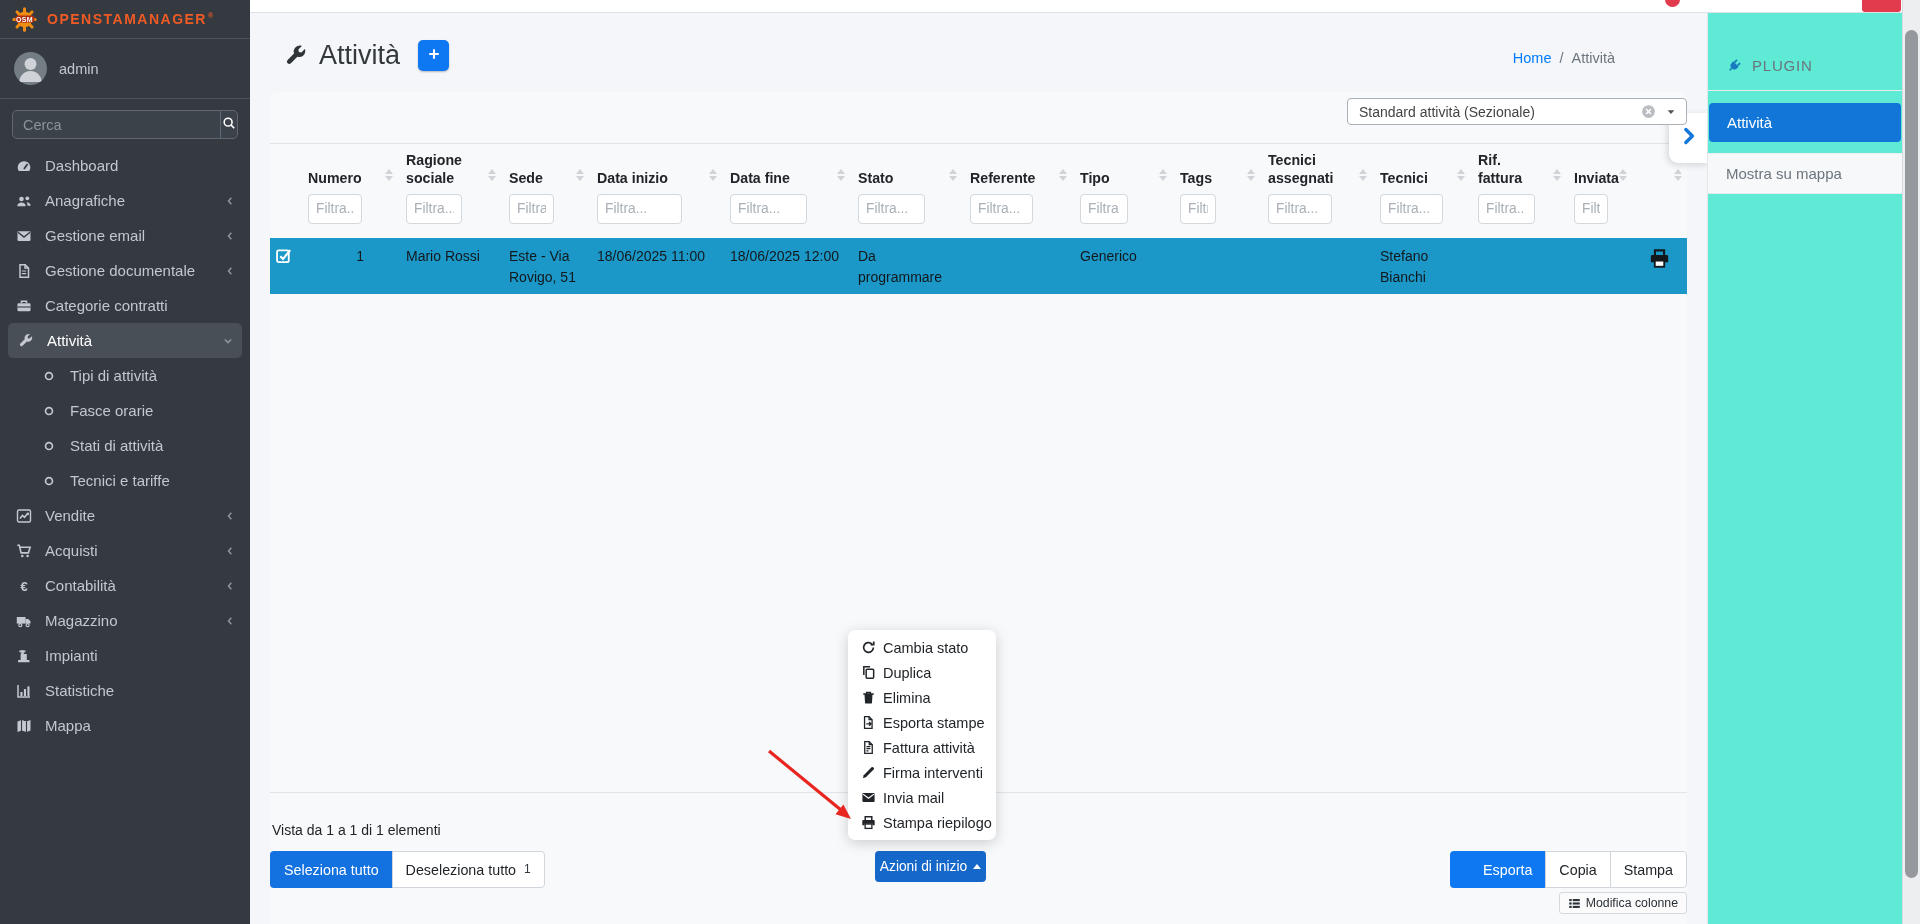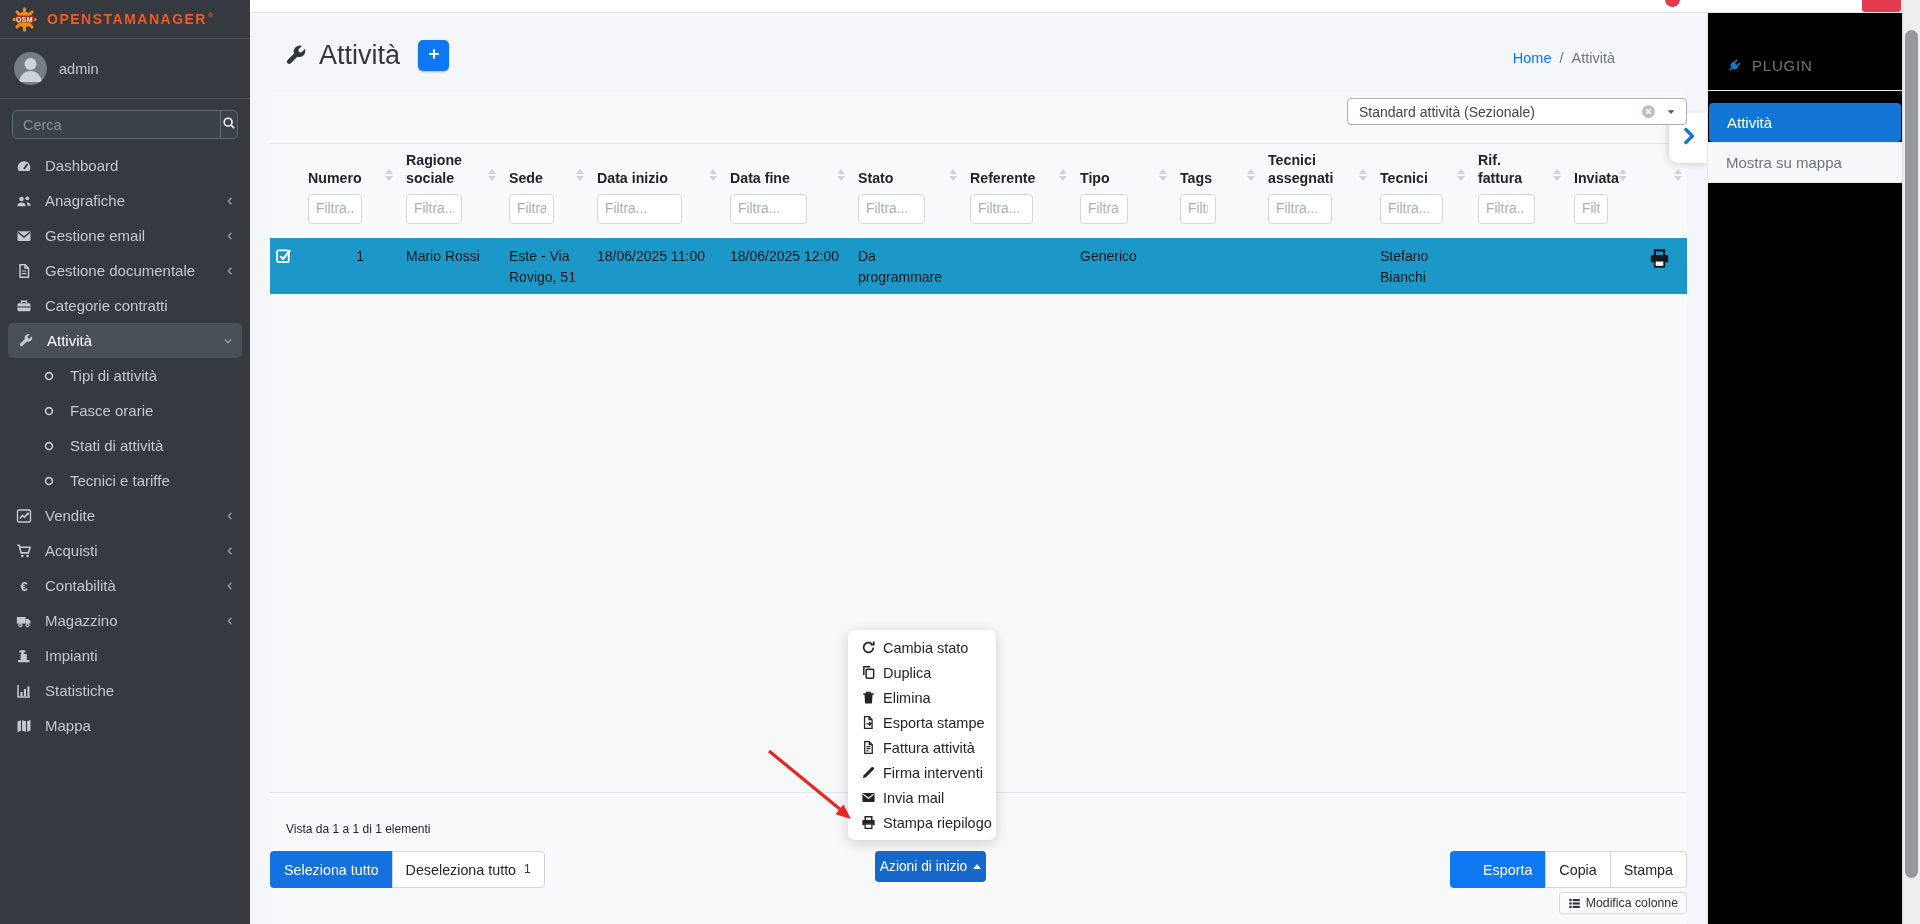--- a/index.html
+++ b/index.html
@@ -67,21 +67,21 @@
   .sort .up { border-bottom:5px solid #d0d4d8; }
   .sort .dn { border-top:5px solid #d0d4d8; }
   tr.sel-row { background:var(--sel-row); height:56px; cursor:pointer; }
   tr.sel-row td { font-size:14px; color:#13181c; padding:8px 8px 6px; vertical-align:top; line-height:1.5; }
   td.num-cell { text-align:right; padding-right:34px !important; }
   td.check-cell { padding:9px 0 0 6px !important; }
   td.print-cell { text-align:center; padding-top:10px !important; color:#0b0e10; }
   .row-check { cursor:pointer; }
 
   .footer-divider { position:absolute; left:0; right:0; top:700px; border-top:1px solid #e1e5e9; }
-  .footer-info { position:absolute; left:2px; top:730px; font-size:12px; color:#212529;margin-left:14px; }
+  .footer-info { position:absolute; left:2px; top:730px; font-size:14px; color:#212529; }
   .btn { height:37px; font-size:14.3px; border-radius:4px; border:1px solid transparent; display:inline-flex; align-items:center; padding:0 13px; cursor:pointer; font-family:inherit; white-space:nowrap; }
   .btn-blue { background:var(--primary); color:#fff; }
   .btn-bluer { background:var(--primary2); color:#fff;padding-left:32px; }
   .btn-white { background:#fff; border-color:#d0d6db; color:#212529; }
   .grp-left { position:absolute; left:0; top:759px; display:flex; }
   .grp-left .btn:first-child { border-radius:4px 0 0 4px; }
   .grp-left .btn:last-child { border-radius:0 4px 4px 0; margin-left:-1px; }
   .mini-badge { font-size:12px; margin-left:8px; position:relative; top:-1px; color:#343a40; }
   .azioni-btn { position:absolute; left:605px; top:759px; width:111px; height:31px; background:var(--primary-dark); color:#fff; border:none; border-radius:4px; font-size:13.8px; display:flex; align-items:center; justify-content:center; gap:6px; cursor:pointer; font-family:inherit; }
   .caret-up { width:0; height:0; border-left:4px solid transparent; border-right:4px solid transparent; border-bottom:5px solid #fff; }
@@ -91,28 +91,28 @@
   .export-grp .btn:first-child { border-radius:4px 0 0 4px; margin-left:0; }
   .export-grp .btn:last-child { border-radius:0 4px 4px 0; }
   .modifica-btn { position:absolute; right:0; top:800px; height:22px; font-size:12.3px; background:#fbfbfc; border:1px solid #d4d9dd; border-radius:3px; color:#2b3136; display:flex; align-items:center; gap:5px; padding:0 8px; cursor:pointer; font-family:inherit; }
 
   .group-menu { position:absolute; left:578px; top:538px; width:148px; background:#fff; border-radius:7px; box-shadow:0 3px 14px rgba(0,0,0,.18); padding:5px 0; z-index:6; }
   .menu-item { display:flex; align-items:center; gap:7px; padding:2.5px 12px; font-size:14.5px; color:#212529; line-height:20px; cursor:pointer; white-space:nowrap; }
   .menu-item .micon { width:16px; color:#212529; flex:none; }
 
   
   .collapse-tab { position:absolute; left:1669px; top:113px; width:40px; height:50px; background:#fff; border-radius:9px 0 0 9px; box-shadow:-2px 2px 7px rgba(0,0,0,.14); display:flex; align-items:center; justify-content:center; z-index:1; cursor:pointer; color:var(--plugin-active); }
-  .plugin-panel { position:absolute; left:1707px; top:13px; width:195px; height:911px; background:#000000; border-left:1px solid #e3e7ea; z-index:1; }
+  .plugin-panel { position:absolute; left:1707px; top:13px; width:195px; height:911px; background:#5eead4; border-left:1px solid #e3e7ea; z-index:1; }
   .plugin-header { position:absolute; left:18px; top:44px; display:flex; align-items:center; gap:10px; color:#6c757d; font-size:15px; letter-spacing:.8px; }
   .plugin-header .picon { color:#1779c0; }
   .plugin-divider { position:absolute; left:0; right:0; top:77px; border-top:1px solid #e9ecef; }
   .plugin-items { position:absolute; left:0; right:0; top:90px; }
   .plugin-item { height:40px; font-size:15px; display:flex; align-items:center; padding-left:18px; cursor:pointer; }
   .plugin-item.on { background:var(--plugin-active); color:#fff; border-radius:4px; margin:0 1px; height:39px; }
-  .plugin-item.off { background:#f7f8f9; border-top:1px solid #eceff1; border-bottom:1px solid #e6e9ec; color:#6c757d; height:41px; }
+  .plugin-item.off { background:#f7f8f9; border-top:1px solid #eceff1; border-bottom:1px solid #e6e9ec; color:#6c757d; height:41px;margin-top:11px; }
 
   
   .scrollbar { position:absolute; right:0; top:0; width:18px; height:924px; background:#eceef0; border-left:1px solid #d9dcde; z-index:5; }
   .scroll-thumb { position:absolute; left:2px; width:13px; top:30px; height:848px; background:#95999d; border-radius:7px; cursor:pointer; }
 
   .annotation-arrow { position:absolute; left:758px; top:740px; z-index:9; pointer-events:none; }
 </style>
 </head>
 <body style="--sel-row: #1b98c8; --primary: #1371e0; --primary2: #0d78f2; --primary-dark: #1567c9; --plugin-active: #1276d9; --danger: #e23b4e;">
 

